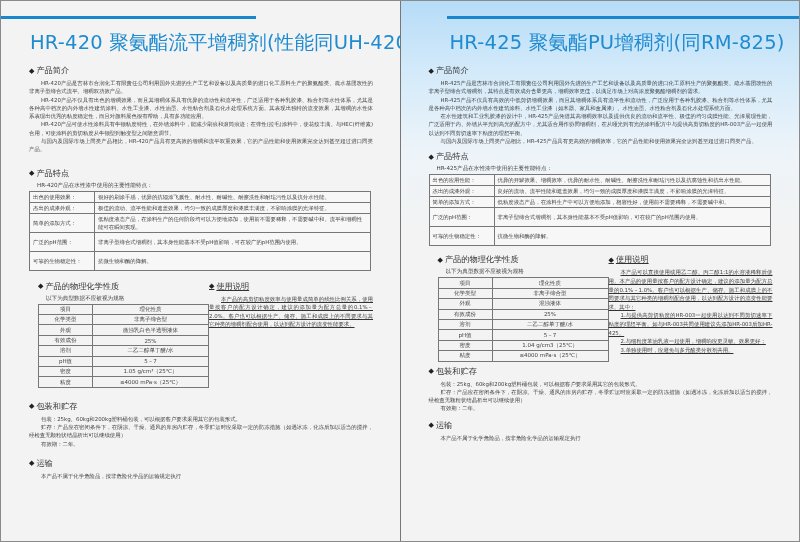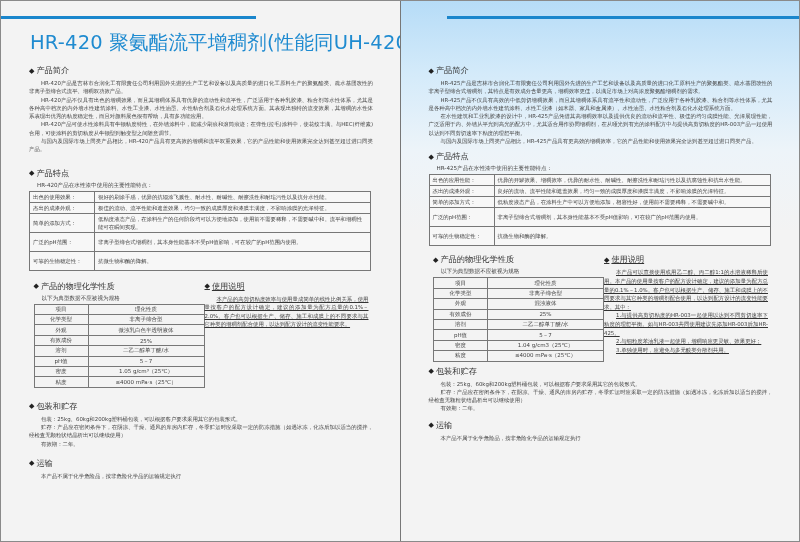--- a/index.html
+++ b/index.html
@@ -20,21 +20,21 @@
   .sec-h .dia { font-size: 7px; margin-right: 2px; color: #222; }
   .para { font-size: 5.4px; line-height: 8.3px; color: #444; text-indent: 12px; text-align: justify; }
   .sub { font-size: 5.6px; color: #444; margin-left: 8px; margin-bottom: 1px; }
   table { border-collapse: collapse; }
   .feat { width: 342px; border: 1px solid #777; background: #f7f7f7; }
   .feat td { border: 1px solid #777; font-size: 5.4px; line-height: 8px; color: #444; padding: 1px 3px; vertical-align: middle; }
   .feat td.k { width: 65px; white-space: nowrap; }
   .props { width: 171px; border: 1px solid #777; }
   .props td { border: 1px solid #777; font-size: 5.5px; text-align: center; height: 10.4px; color: #444; padding: 0 2px; }
   .props td.k { width: 54px; }
-  .two-col { display: flex; justify-content: center; }
+  .two-col { display: flex; justify-content: flex-end; }
   .usage { width: 164px; text-decoration: underline; }
   .usage .para { font-size: 5.4px; line-height: 8.6px; }
 </style>
 </head>
 <body>
 
 <div class="spread">
 
   <div class="page left">
     <div class="topline"></div>
@@ -148,20 +148,21 @@
       <div class="sec-h">
           <span class="dia">◆</span>
           <span>运输</span>
         </div>
       <p class="para">本产品不属于化学危险品，按非危险化学品的运输规定执行</p>
     </div>
   </div>
 
   <div class="page right">
     <div class="topline"></div>
+    <div class="title">HR-425 聚氨酯PU增稠剂(同RM-825)</div>
     <div class="content">
 
       <div class="sec-h">
           <span class="dia">◆</span>
           <span>产品简介</span>
         </div>
       <p class="para">HR-425产品是吉林市合润化工有限责任公司利用国外先进的生产工艺和设备以及高质量的进口化工原料生产的聚氨酯类、疏水基团改性的非离子型缔合式增稠剂，其特点是有效成分含量更高，增稠效率更佳，以满足市场上对高浓度聚氨酯增稠剂的需求。</p>
       <p class="para">HR-425产品不仅具有高效的中低剪切增稠效果，而且其增稠体系具有流平性和流动性，广泛应用于各种乳胶漆、粘合剂等水性体系，尤其是各种高中档次的内外墙水性建筑涂料、水性工业漆（如木器、家具和金属漆）、水性油墨、水性粘合剂及石化水处理系统方面。</p>
       <p class="para">在水性建筑和工业乳胶漆的设计中，HR-425产品凭借其高增稠效率以及提供优良的流动和流平性、极佳的均匀成膜性能、光泽展现性能，广泛适用于内、外墙从平光到高光的配方中，尤其适合用作协同增稠剂，在从哑光到有光的涂料配方中与提供高剪切粘度的HR-003产品一起使用以达到不同剪切速率下粘度的理想平衡。</p>
       <p class="para">与国内及国际市场上同类产品相比，HR-425产品具有更高效的增稠效率，它的产品性能和使用效果完全达到甚至超过进口同类产品。</p>

